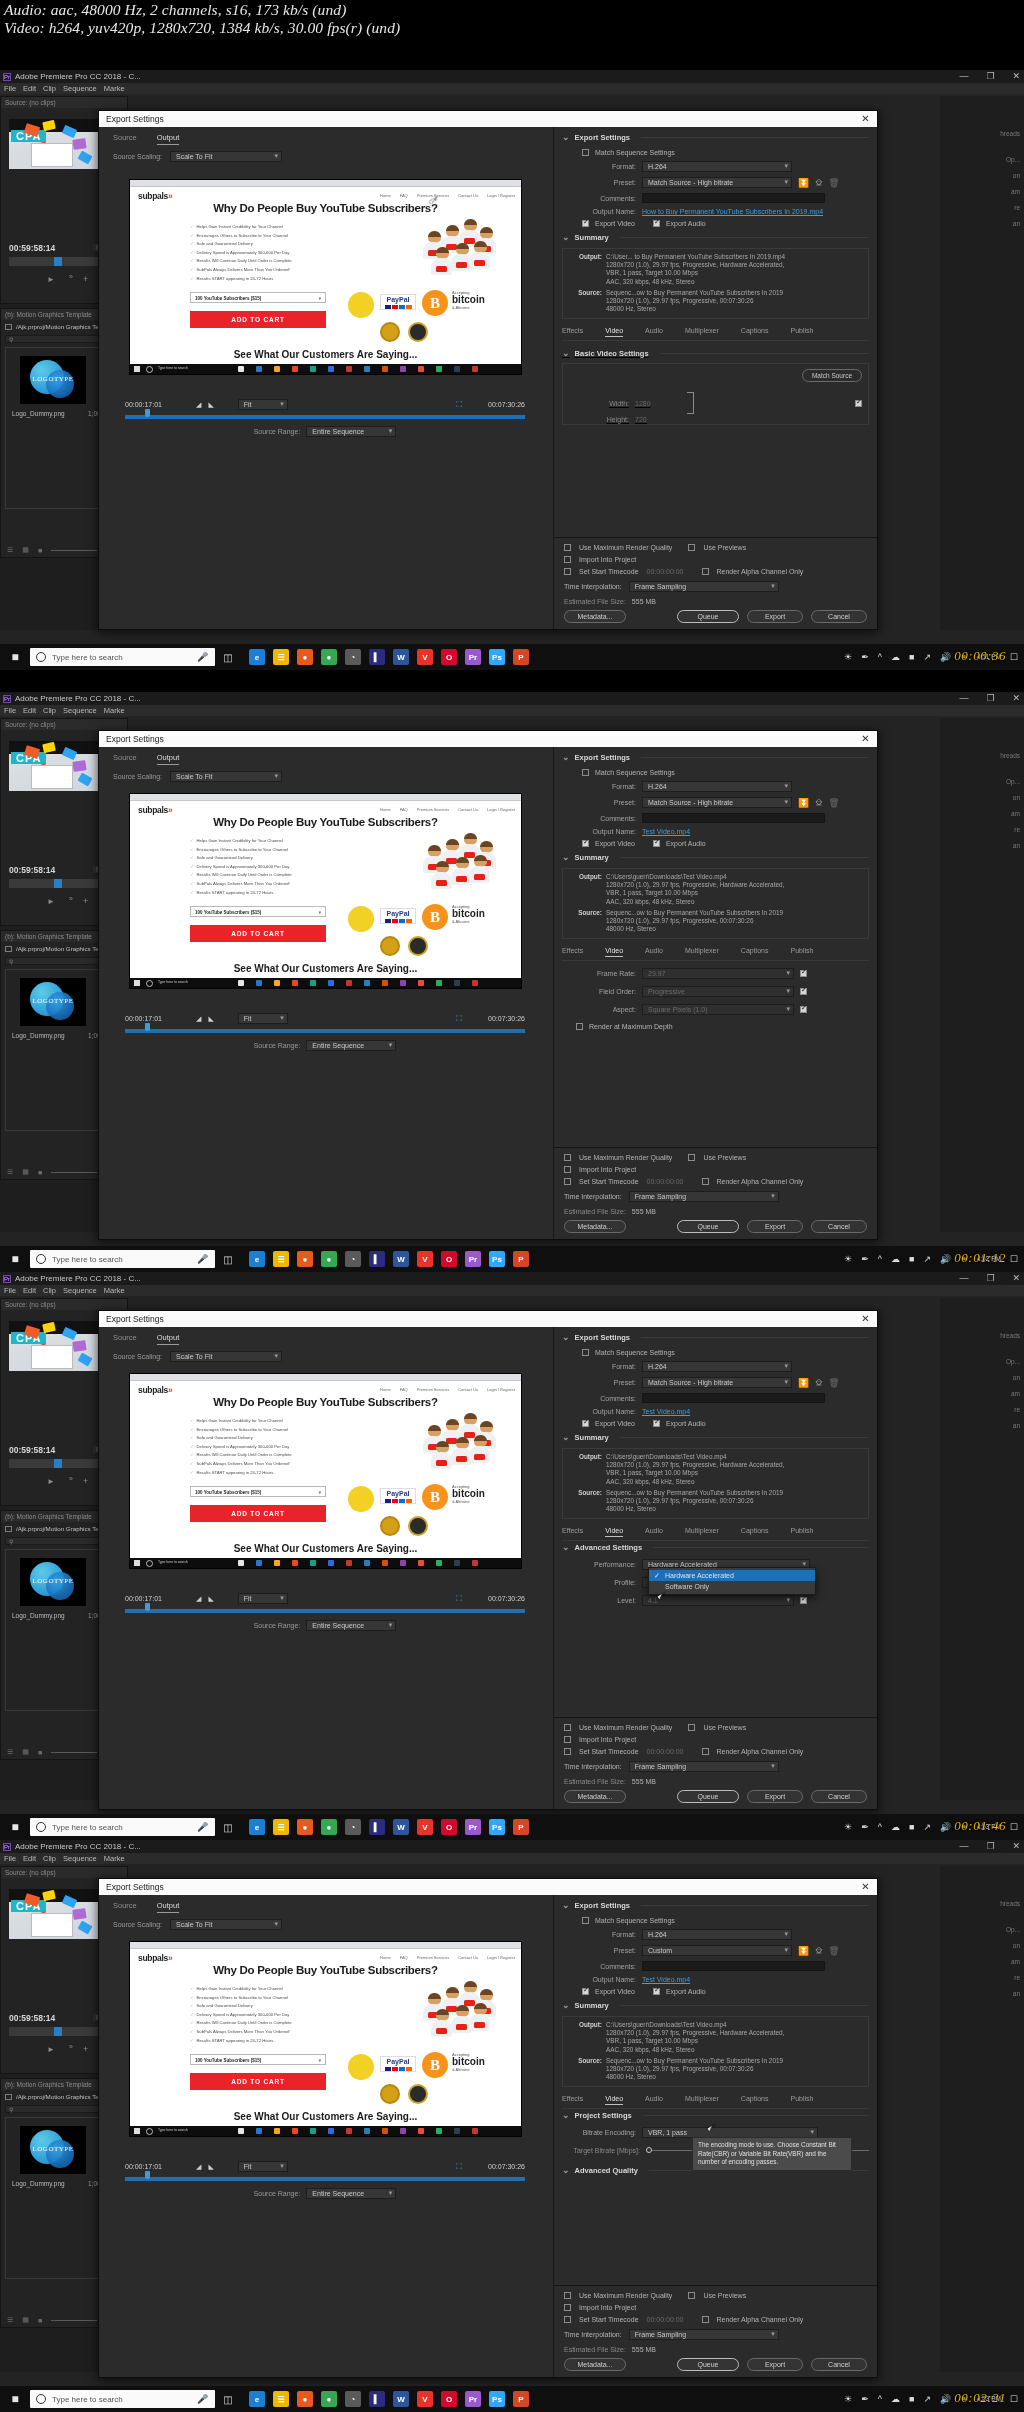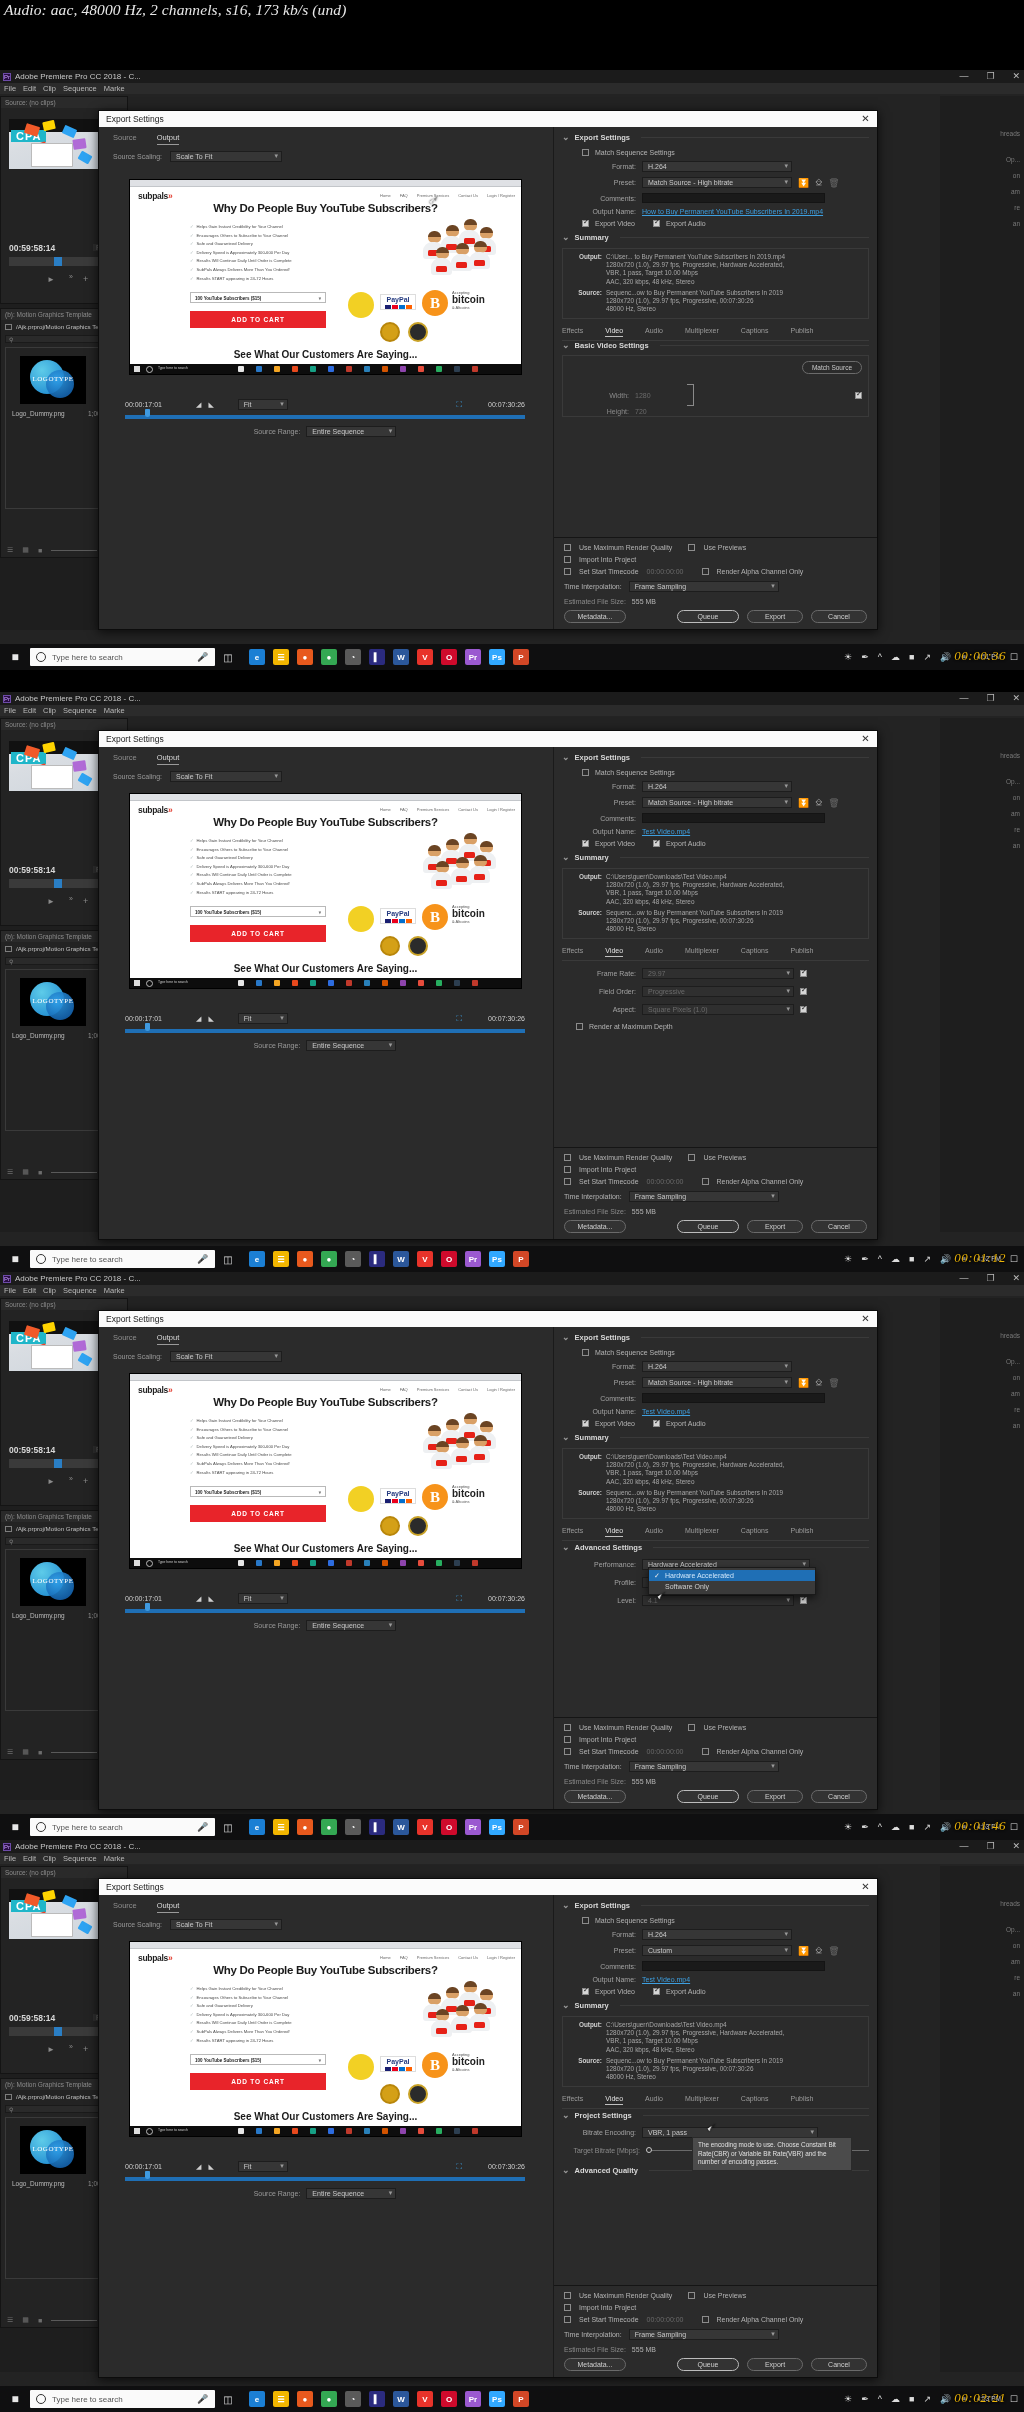--- a/index.html
+++ b/index.html
@@ -252,20 +252,21 @@
     position:absolute; right:18px; top:4px; color:#eab308; font-size:13px;
     font-family:"Liberation Serif", serif; font-style:italic; letter-spacing:.5px;
     text-shadow:0 0 3px #000, 0 0 2px #000; z-index:11;
   }
 </style>
 </head>
 <body>
 
 <div class="meta-header">
   <div>Audio: aac, 48000 Hz, 2 channels, s16, 173 kb/s (und)</div>
+  <div>Video: h264, yuv420p, 1280x720, 1384 kb/s, 30.00 fps(r) (und)</div>
 </div>
 
 <div id="panels-root">
   <div class="panel panel-1" style="top:70px;height:600px">
     <div class="pp-bg"></div>
     <div class="pp-titlebar">
       <span class="pp-logo">Pr</span>
       <span>Adobe Premiere Pro CC 2018 - C...</span>
       <span class="pp-win-btns">
         <span>—</span>
@@ -556,21 +557,21 @@
   </div>
   <div class="tabs">
               <div class="tab">Effects</div>
               <div class="tab active">Video</div>
               <div class="tab">Audio</div>
               <div class="tab">Multiplexer</div>
               <div class="tab">Captions</div>
               <div class="tab">Publish</div>
             </div>
 
-    <div style="margin-top:0;">
+    <div style="margin-top:8px;text-decoration:underline;">
       <div class="group-hdr">
         <span>Basic Video Settings</span>
                 <span class="hr"></span>
       </div>
       <div style="border:1px solid #3a3a3a;margin-top:5px;padding:6px 6px 8px 6px;position:relative;height:62px;">
         <div class="bvs-matchsrc">Match Source</div>
         <div style="clear:both"></div>
         <div class="wh-row" style="margin-top:10px;">
           <span class="wh-lab">Width:</span>
           <span class="wh-val">1280</span>

